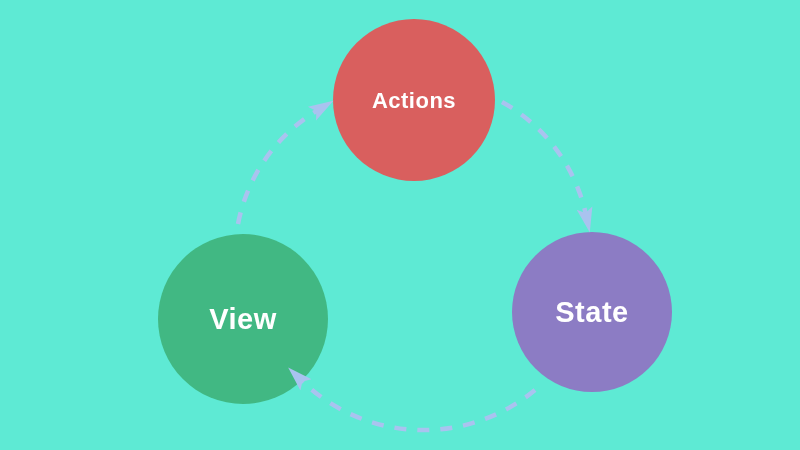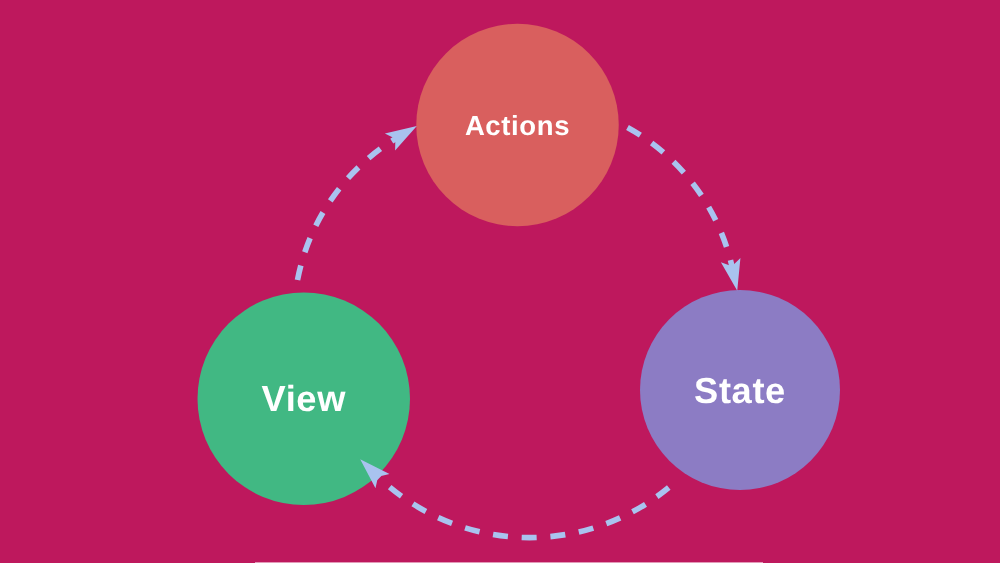--- a/index.html
+++ b/index.html
@@ -7,21 +7,21 @@
     padding: 0;
     width: 800px;
     height: 450px;
     background: #ffffff;
     overflow: hidden;
   }
   .stage {
     position: relative;
     width: 800px;
     height: 450px;
-    background: #be185d;
+    background: #5eead4;
   }
   .label {
     font-family: "Liberation Sans", "DejaVu Sans", sans-serif;
     font-weight: bold;
     letter-spacing: 0.5px;
   }
   .label-sm { font-size: 22px; }
   .label-lg { font-size: 29px; }
   .arrows path {
     fill: none;

